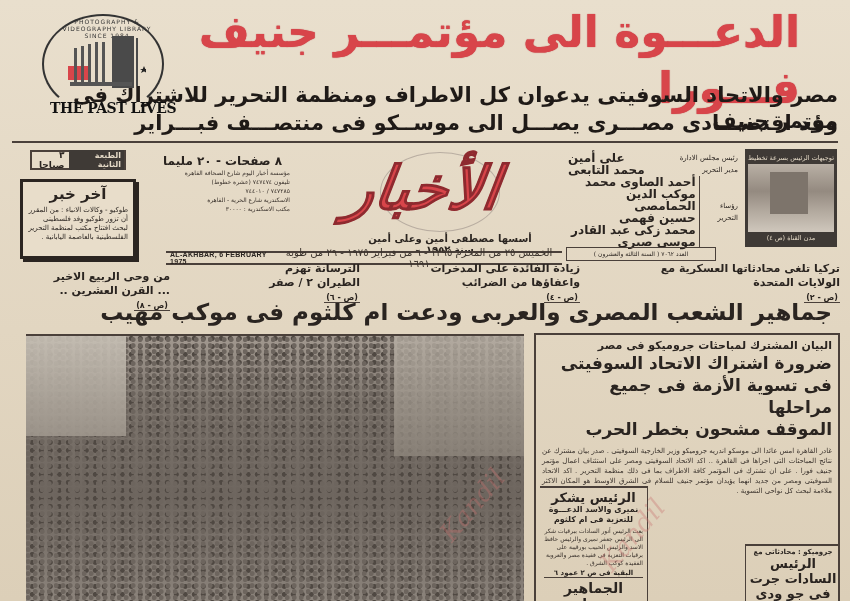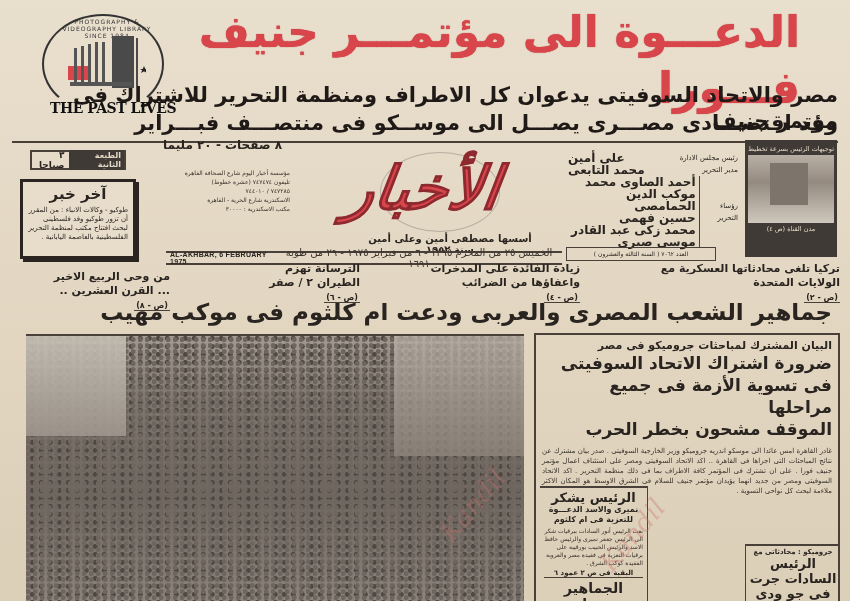--- a/index.html
+++ b/index.html
@@ -60,21 +60,21 @@
     }
     .edition-badge { background: #3f3a36; color: #e4d9c6; padding: 1px 3px; font-size: 8px; }
     .latest-box {
       position: absolute; left: 20px; top: 179px; width: 116px; height: 80px;
       border: 3px solid #2b2521; box-shadow: 3px 3px 0 #2b2521;
       padding: 3px 5px; text-align: right; background: #e8ddca;
     }
     .latest-title { font-size: 15px; font-weight: bold; text-align: center; }
     .latest-body { font-size: 7px; line-height: 9px; margin-top: 3px; }
     .pages-price {
-      position: absolute; left: 162px; top: 138px; width: 120px; 
+      position: absolute; left: 162px; top: 154px; width: 120px; 
       font-size: 12px; font-weight: bold;
     }
     .publisher-info {
       position: absolute; left: 160px; top: 168px; width: 130px;
       font-size: 6px; line-height: 9px; text-align: right; color: #3a322c;
     }
     .date-bar {
       position: absolute; left: 166px; top: 251px; width: 396px; height: 14px;
       border-top: 2px solid #4a403a; border-bottom: 2px solid #4a403a;
       display: flex; align-items: center; justify-content: space-between;
@@ -106,21 +106,21 @@
       font-size: 10px; font-weight: bold; line-height: 12px;
     }
     .staff-row { display: flex; justify-content: space-between; }
     .staff-role { font-size: 7px; font-weight: normal; }
     .staff-name { font-size: 12px; }
     .issue-bar {
       position: absolute; left: 566px; top: 247px; width: 150px; height: 14px;
       border: 1px solid #4a403a; font-size: 6px; text-align: center; line-height: 12px;
     }
     .canal-photo {
-      position: absolute; left: 745px; top: 140px; width: 92px; height: 117px;
+      position: absolute; left: 745px; top: 149px; width: 92px; height: 98px;
       border: 3px solid #3f3a36; background: #3f3a36;
     }
     .canal-caption-top, .canal-caption-bottom {
       color: #e4d9c6; font-size: 6.5px; text-align: center; height: 12px; line-height: 12px;
     }
     .canal-img {
       height: 68px; background:
         linear-gradient(180deg, #b9b0a5 0%, #948a80 40%, #b3aa9f 70%, #cfc7bc 100%);
       position: relative;
     }

